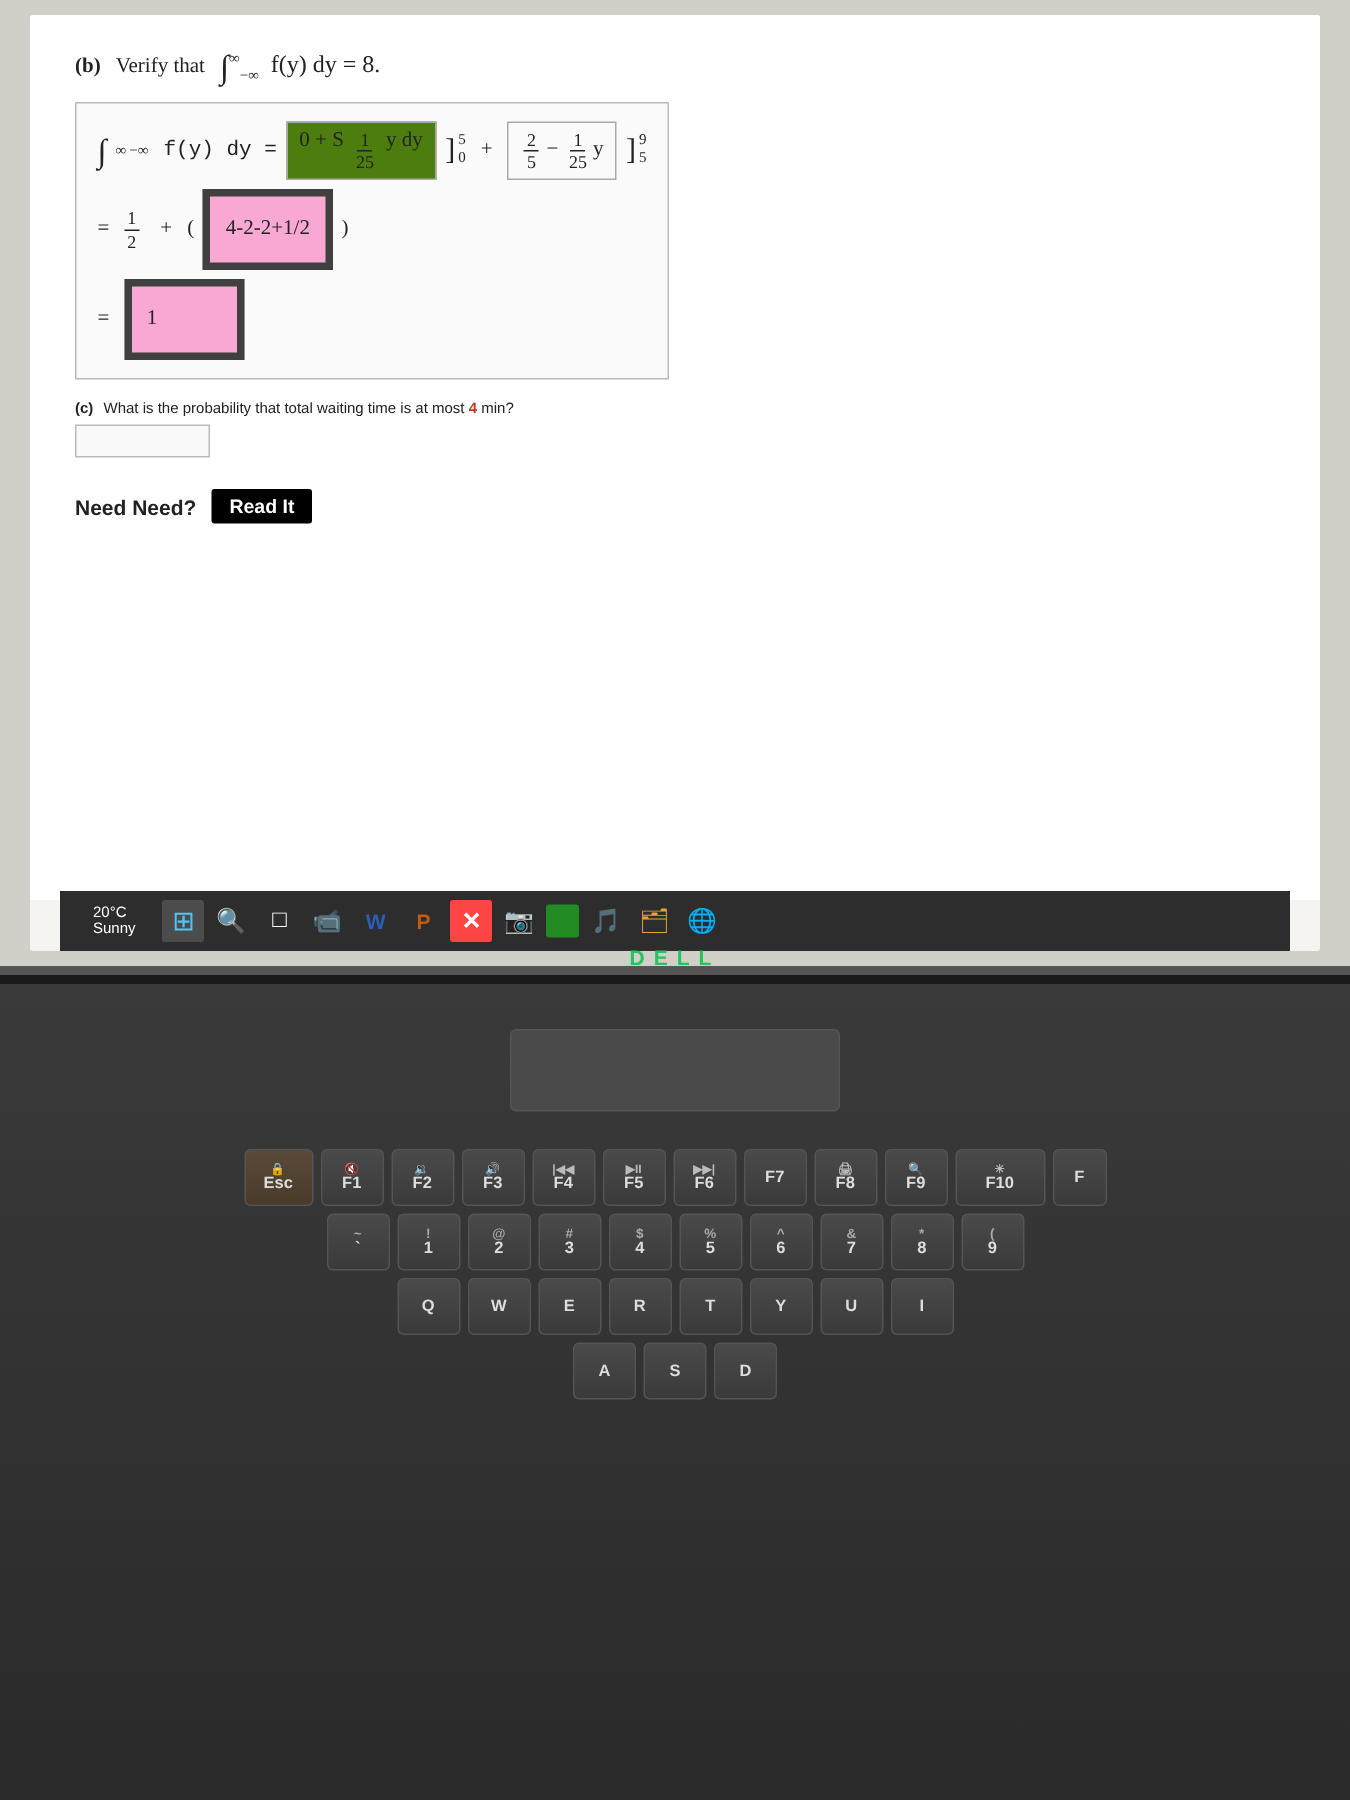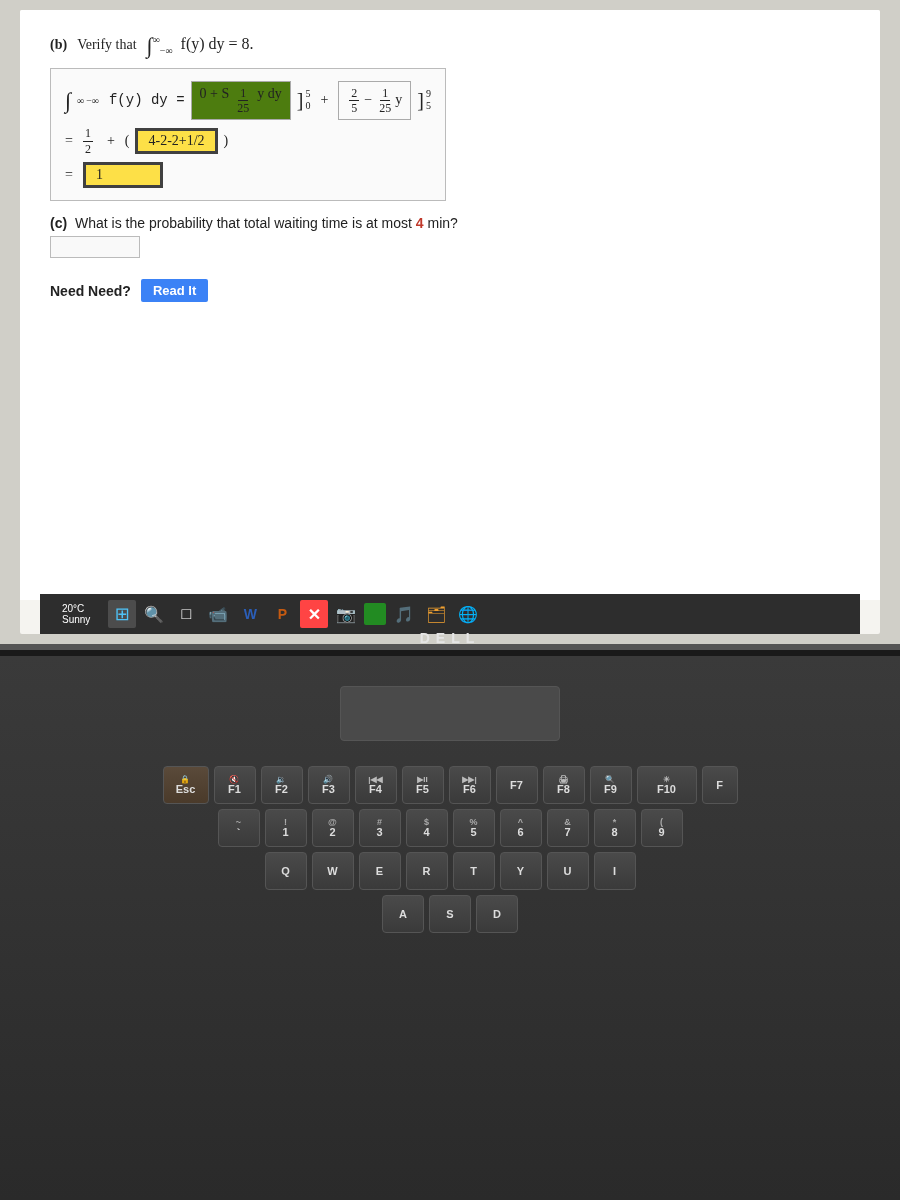--- a/index.html
+++ b/index.html
@@ -89,32 +89,32 @@
 
     .bracket-group {
       border: 1px solid #aaa;
       padding: 4px 8px;
       display: inline-flex;
       align-items: center;
       background: #fafafa;
     }
 
     .result-box {
-      border: 3px solid #404040;
-      padding: 2px 10px;
+      border: 5px solid #404040;
+      padding: 14px 10px;
       display: inline-block;
-      background: #fde047;
+      background: #f9a8d4;
       font-family: 'Times New Roman', serif;
       font-size: 14px;
       min-width: 80px;
     }
 
     .sub-problem {
       margin-top: 14px;
-      font-size: 14px;
+      font-size: 10px;
     }
 
     .answer-box {
       border: 1px solid #bbb;
       width: 90px;
       height: 22px;
       background: #f9f9f9;
       margin-top: 5px;
       display: inline-block;
     }
@@ -135,21 +135,21 @@
       gap: 10px;
     }
 
     .need-help-label {
       font-weight: bold;
       font-size: 14px;
       color: #222;
     }
 
     .read-it-btn {
-      background: #3b82f6;
+      background: #000000;
       color: white;
       border: none;
       padding: 4px 12px;
       font-size: 13px;
       font-weight: bold;
       cursor: pointer;
       border-radius: 2px;
     }
 
     
@@ -399,21 +399,21 @@
 
       <div class="taskbar-icon" style="color:#888;">🎵</div>
 
       <div class="taskbar-icon" style="color:#f0a030;">🗂</div>
 
       <div class="taskbar-icon" style="color:#4a9eda;">🌐</div>
     </div>
   </div>
 </div>
 
-<div style="position:absolute; top:630px; left:50%; transform:translateX(-50%); color:#e5e5e5; font-size:14px; letter-spacing:6px; font-weight:bold;">DELL</div>
+<div style="position:absolute; top:630px; left:50%; transform:translateX(-50%); color:#22c55e; font-size:14px; letter-spacing:6px; font-weight:bold;">DELL</div>
 
 <div class="laptop-body">
 
   <div class="trackpad-area"></div>
 
   <div class="keyboard">
 
     <div class="key-row">
       <div class="key key-esc" style="min-width:46px;">
         <div class="sub-label">🔒</div>

